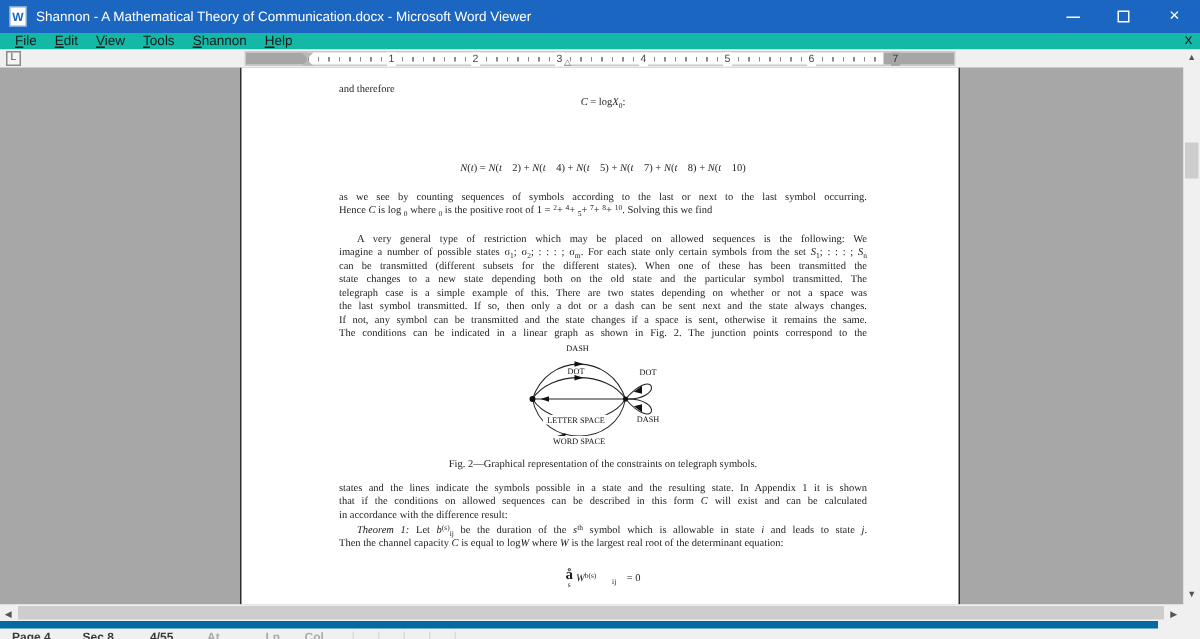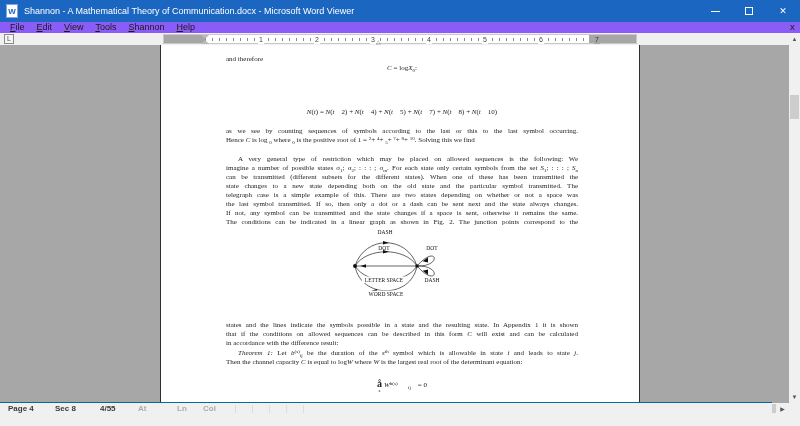--- a/index.html
+++ b/index.html
@@ -16,21 +16,21 @@
     border:1px solid #7fa8d8; display:flex; align-items:center; justify-content:center;
     font-size:8px; font-weight:bold; color:#1b66c0; }
   .title-text { font-size:9px; margin-left:6px; white-space:nowrap; }
   .win-controls { position:absolute; right:0; top:0; height:22px; display:flex; }
   .win-btn { width:34px; height:22px; display:flex; align-items:center; justify-content:center; }
   .glyph-min { width:9px; height:1px; background:#fff; }
   .glyph-max { width:8px; height:8px; border:1px solid #fff; }
   .glyph-close { color:#fff; font-size:9px; line-height:9px; font-family:"DejaVu Sans",sans-serif; }
   
   .menubar { position:absolute; left:0; top:22px; width:800px; height:11px;
-    background:#8b5cf6; display:flex; align-items:center; padding-left:4px; }
+    background:#14b8a6; display:flex; align-items:center; padding-left:4px; }
   .menu-item { font-size:9px; color:#1a1a1a; padding:0 6px; line-height:11px; }
   .menu-item::first-letter { text-decoration: underline; }
   .doc-close { position:absolute; right:5px; top:23px; font-size:9px; line-height:9px;
     color:#222; font-family:"DejaVu Sans",sans-serif; }
   
   .ruler-row { position:absolute; left:0; top:33px; width:789px; height:12px; background:#f0f0f0; }
   .tab-selector { position:absolute; left:4px; top:1px; width:10px; height:10px;
     border:1px solid #8a8a8a; background:#f5f5f5; font-size:7px; line-height:8px;
     text-align:center; color:#555; }
   .ruler { position:absolute; left:163px; top:1px; width:474px; height:10px; background:#fff;
@@ -82,22 +82,22 @@
   .vscroll .down { bottom:0; }
   .vscroll .thumb { position:absolute; left:1px; top:62px; width:9px; height:24px; background:#cdcdcd; }
   .hscroll { position:absolute; left:0; top:403px; width:789px; height:11px; background:#f0f0f0; }
   .hscroll .arrow { position:absolute; top:0; width:11px; height:11px; display:flex;
     align-items:center; justify-content:center; font-size:6px; color:#555; }
   .hscroll .left { left:0; }
   .hscroll .right { right:1px; }
   .hscroll .thumb { position:absolute; left:12px; top:1px; width:764px; height:9px; background:#cdcdcd; }
   .scroll-corner { position:absolute; right:0; top:403px; width:11px; height:11px; background:#f0f0f0; }
   
-  .statusbar { position:absolute; left:0; top:402px; width:772px; height:12px;
-    background:#f0f0f0; border-top:1px solid #0369a1; font-size:8px; line-height:11px; }
+  .statusbar { position:absolute; left:0; top:414px; width:772px; height:12px;
+    background:#f0f0f0; border-top:5px solid #0369a1; font-size:8px; line-height:11px; }
   .sb-item { position:absolute; top:0; color:#3a3a3a; font-weight:600; }
   .sb-item.dim { color:#ababab; font-weight:600; }
   .sb-divider { position:absolute; top:2px; width:1px; height:8px; background:#dcdcdc; }
 </style>
 </head>
 <body>
 
 <div class="titlebar">
   <div class="app-icon">W</div>
   <div class="title-text">Shannon - A Mathematical Theory of Communication.docx - Microsoft Word Viewer</div>
@@ -148,21 +148,21 @@
 
 <div class="doc-area">
   <div class="page">
 
     <div class="tl short" style="top:10px">and therefore</div>
     <div class="eq" style="top:19px"><i>C</i> = log<i>X</i><sub>0</sub>:</div>
 
 
     <div class="eq" style="top:63px"><i>N</i>(<i>t</i>) = <i>N</i>(<i>t</i>    2) + <i>N</i>(<i>t</i>    4) + <i>N</i>(<i>t</i>    5) + <i>N</i>(<i>t</i>    7) + <i>N</i>(<i>t</i>    8) + <i>N</i>(<i>t</i>    10)</div>
 
-    <div class="tl" style="top:82px">as we see by counting sequences of symbols according to the last or this to the last symbol occurring.</div>
+    <div class="tl" style="top:82px">as we see by counting sequences of symbols according to the last or next to the last symbol occurring.</div>
     <div class="tl short" style="top:91px">Hence <i>C</i> is   log  <sub>0</sub> where   <sub>0</sub> is the positive root of 1 =  <sup>2</sup>+  <sup>4</sup>+  <sub>5</sub>+  <sup>7</sup>+  <sup>8</sup>+  <sup>10</sup>. Solving this we find</div>
 
     <div class="tl indent" style="top:110px">A very general type of restriction which may be placed on allowed sequences is the following: We</div>
     <div class="tl" style="top:119px">imagine a number of possible states σ<sub>1</sub>; σ<sub>2</sub>; : : : ; σ<sub>m</sub>. For each state only certain symbols from the set <i>S</i><sub>1</sub>; : : : ; <i>S</i><sub>n</sub></div>
     <div class="tl" style="top:128px">can be transmitted (different subsets for the different states). When one of these has been transmitted the</div>
     <div class="tl" style="top:137px">state changes to a new state depending both on the old state and the particular symbol transmitted.  The</div>
     <div class="tl" style="top:146px">telegraph case is a simple example of this. There are two states depending on whether or not a space was</div>
     <div class="tl" style="top:155px">the last symbol transmitted. If so, then only a dot or a dash can be sent next and the state always changes.</div>
     <div class="tl" style="top:164px">If not, any symbol can be transmitted and the state changes if a space is sent, otherwise it remains the same.</div>
     <div class="tl" style="top:173px">The conditions can be indicated in a linear graph as shown in Fig. 2. The junction points correspond to the</div>
@@ -193,20 +193,21 @@
         <text x="53" y="22.5">DOT</text>
         <text x="101" y="23">DOT</text>
         <rect x="31" y="49.6" width="44" height="6.4" fill="#fff"></rect>
         <text x="53" y="55">LETTER SPACE</text>
         <text x="101" y="54.5">DASH</text>
         <rect x="36" y="63.6" width="39" height="6.4" fill="#fff"></rect>
         <text x="55" y="69">WORD SPACE</text>
       </g>
     </svg>
 
+    <div class="caption">Fig. 2—Graphical representation of the constraints on telegraph symbols.</div>
 
     <div class="tl" style="top:276px">states and the lines indicate the symbols possible in a state and the resulting state. In Appendix 1 it is shown</div>
     <div class="tl" style="top:285px">that if the conditions on allowed sequences can be described in this form <i>C</i> will exist and can be calculated</div>
     <div class="tl short" style="top:294px">in accordance with the difference result:</div>
 
     <div class="tl indent" style="top:304px"><i>Theorem 1:</i> Let <i>b</i><sup>(s)</sup><sub>ij</sub> be the duration of the <i>s</i><sup>th</sup> symbol which is allowable in state <i>i</i> and leads to state <i>j</i>.</div>
     <div class="tl short" style="top:313px">Then the channel capacity <i>C</i> is equal to log<i>W</i> where <i>W</i> is the largest real root of the determinant equation:</div>
 
     <div class="eq-det">
       <div class="sum-stack">

